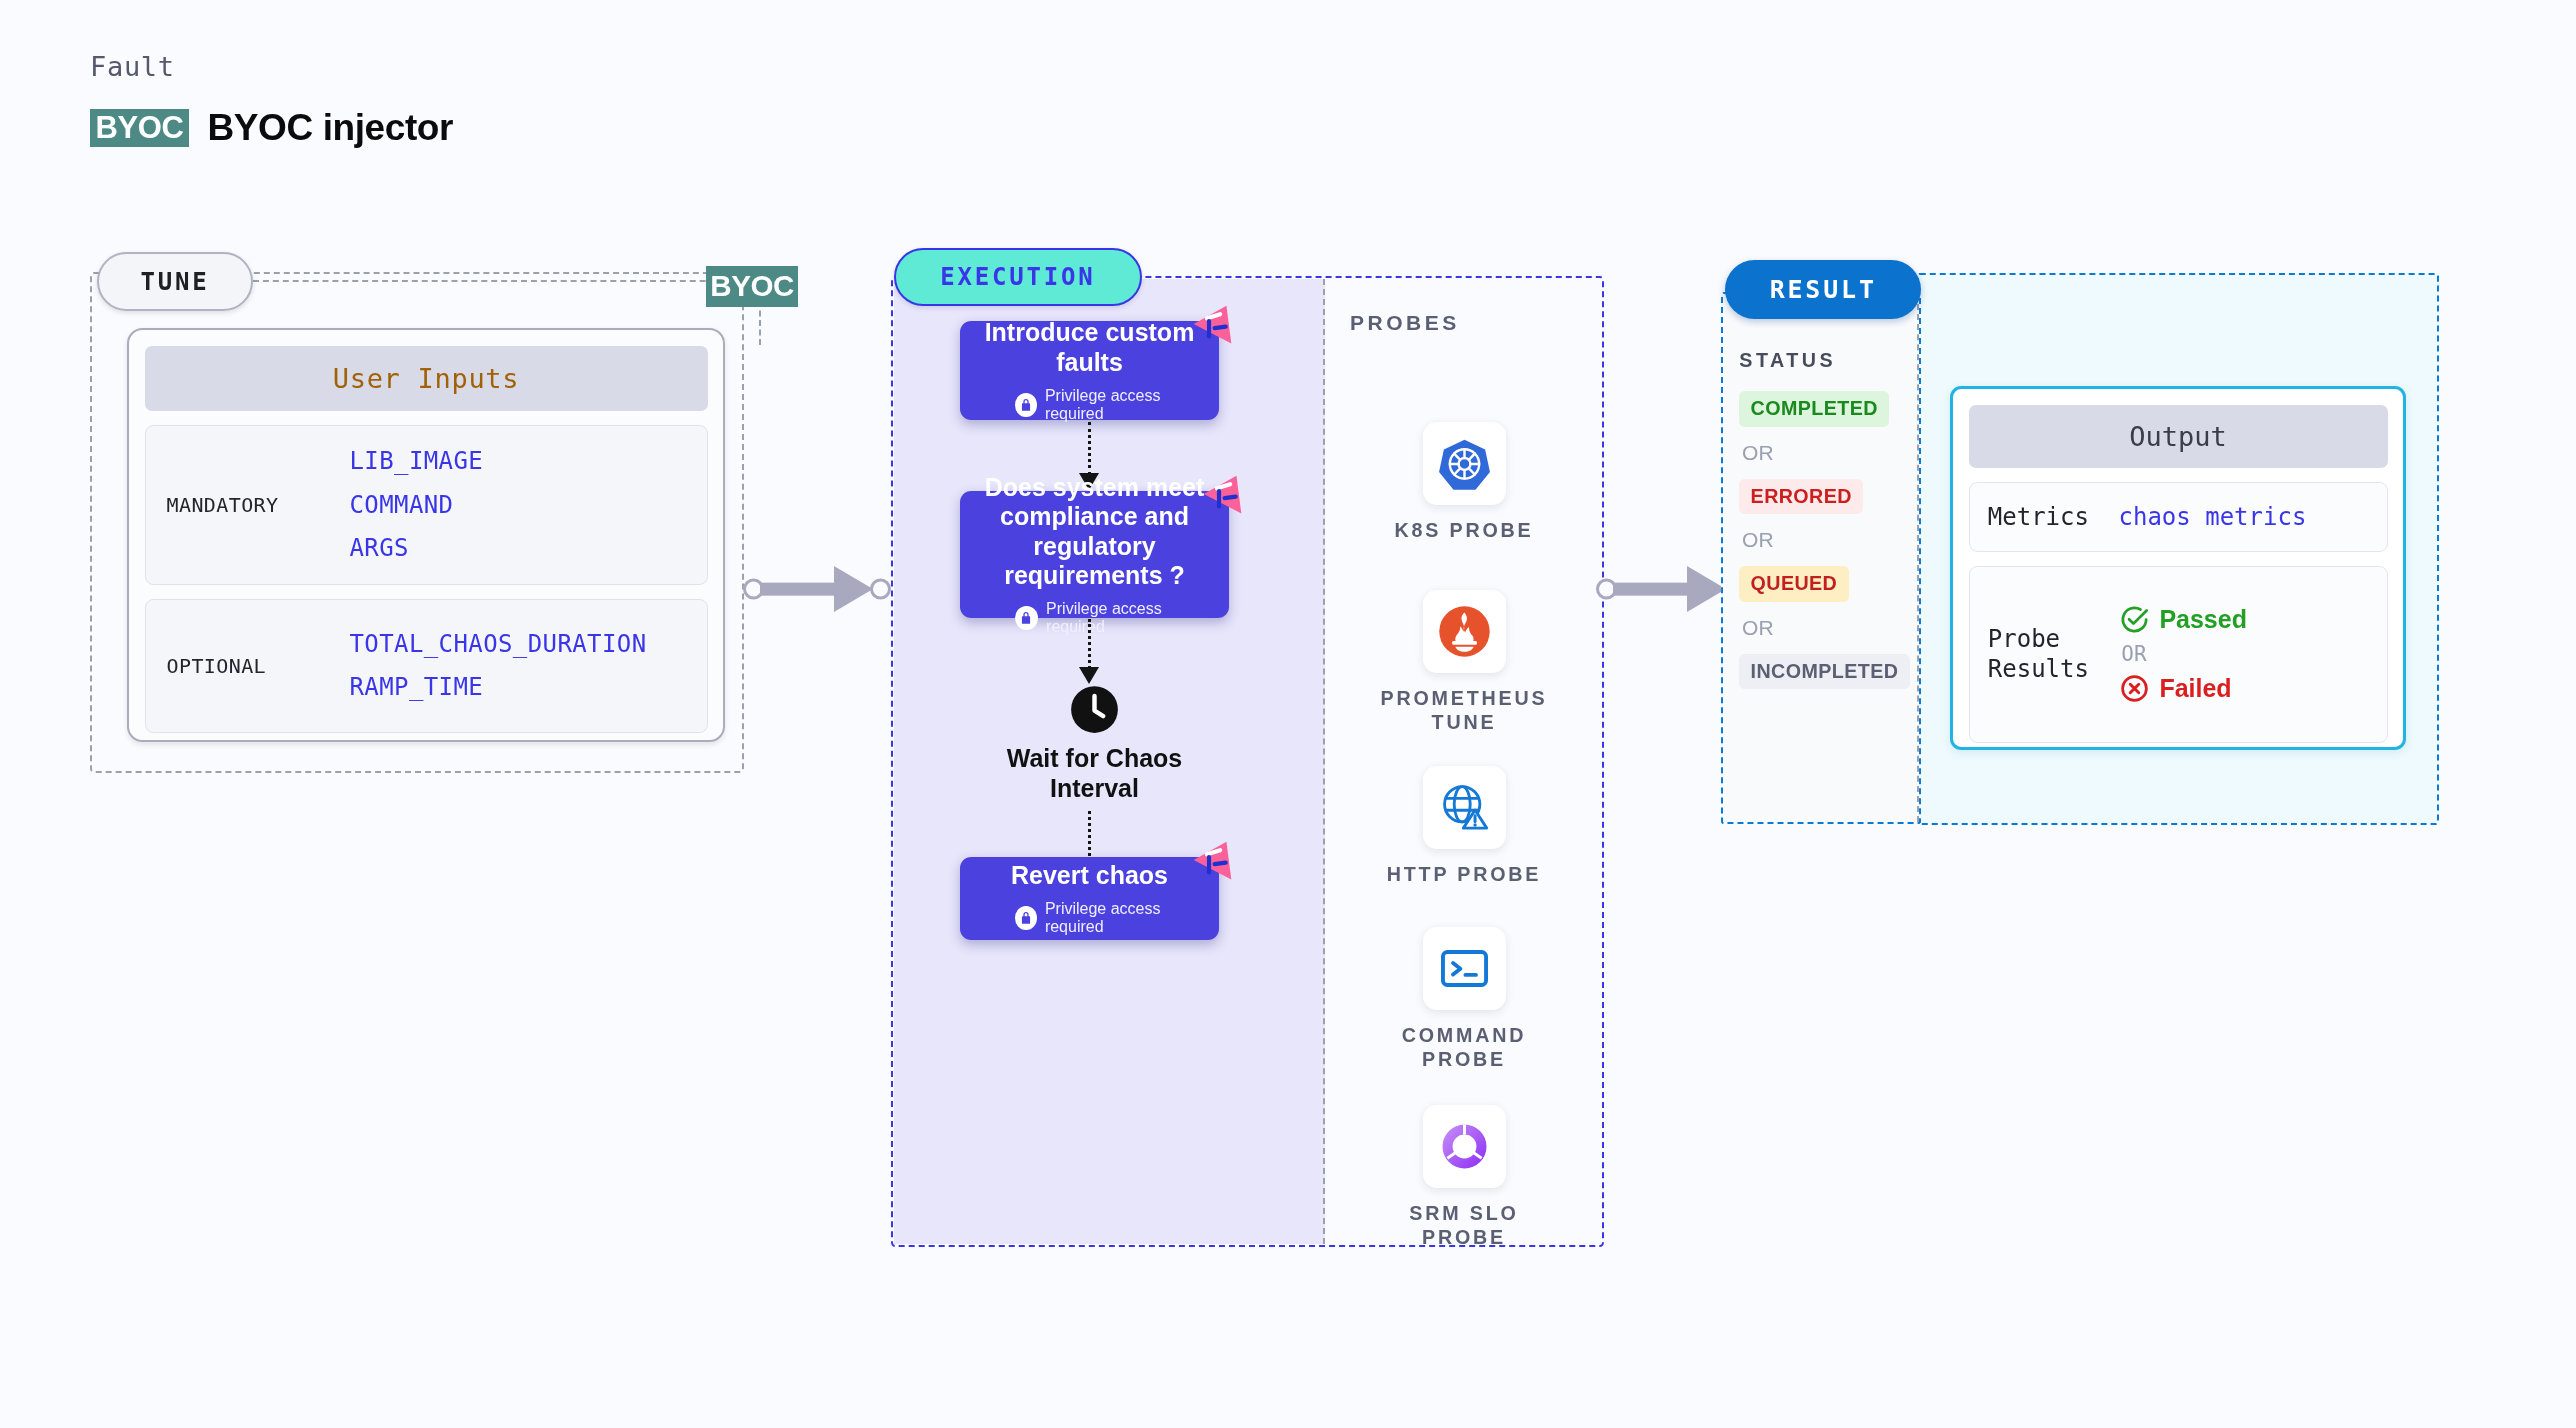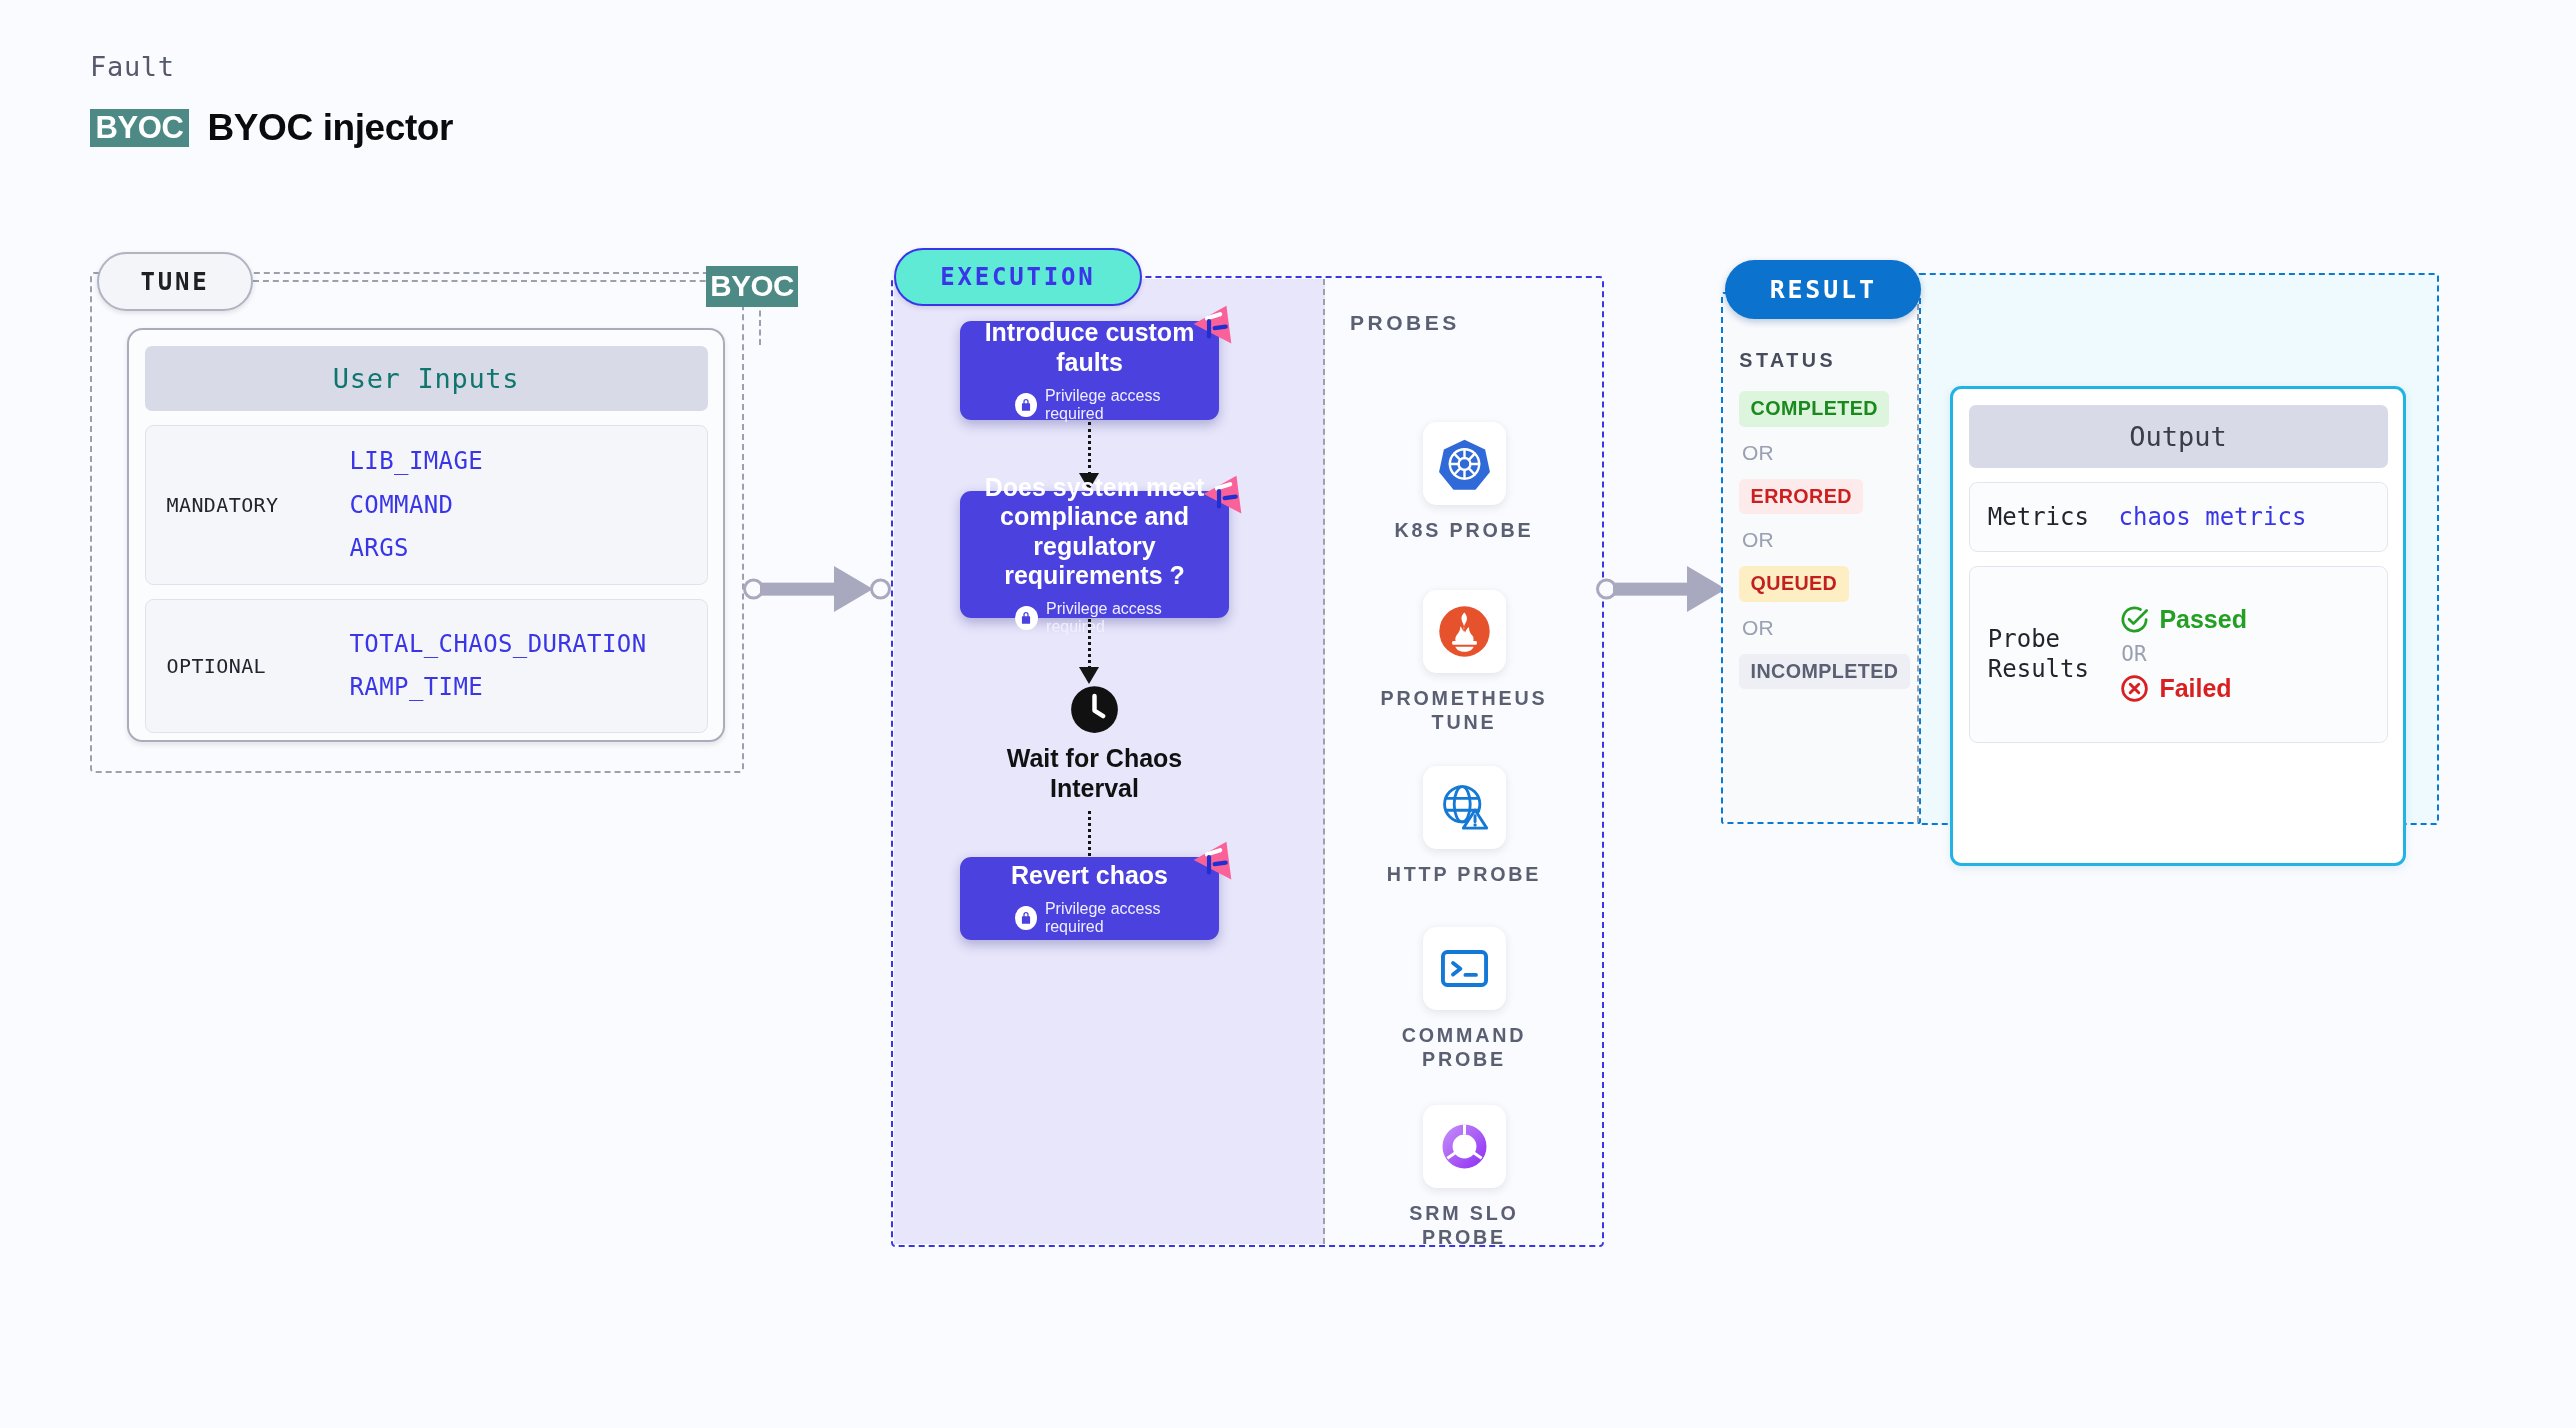--- a/index.html
+++ b/index.html
@@ -64,21 +64,21 @@
   .ui-card {
     position: absolute; left: 37px; top: 76px; width: 598px; height: 414px;
     background: #fbfcfe; border: 2.8px solid #a9adbb; border-radius: 15.5px;
     box-shadow: 0 2.1px 5.6px rgba(40,44,70,.10);
     padding: 15.5px;
   }
   .ui-head {
     height: 65px; background: #d9dae7; border-radius: 7px;
     display: flex; align-items: center; justify-content: center;
     font-family: "DejaVu Sans Mono", monospace; font-size: 27px;
-    color: #0f766e; letter-spacing: 0.7px;
+    color: #a16207; letter-spacing: 0.7px;
   }
   .param-block {
     margin-top: 14px; background: #f4f6fa; border: 1.4px solid #dfe2ea; border-radius: 8.4px;
     display: flex; align-items: center; padding: 12.7px 0;
   }
   .param-label {
     width: 204px; padding-left: 21px;
     font-family: "DejaVu Sans Mono", monospace; font-size: 20px; color: #23252d;
     letter-spacing: 0.4px;
   }
@@ -217,21 +217,21 @@
     display: inline-block; padding: 6.3px 11.3px; border-radius: 5.6px;
     font-size: 19.7px; font-weight: 700; letter-spacing: 0.4px;
   }
   .st-or { font-size: 21px; color: #9aa0b0; margin: 14px 0 14px 2.8px; }
 
   #result-outer {
     position: absolute; left: 196px; top: 12.7px; width: 522px; height: 552px;
     border: 2.8px dashed #0b7ad4; border-radius: 2.8px; background: #eefafd;
   }
   #output-card {
-    position: absolute; left: 1950px; top: 386px; width: 456px; height: 480px;
+    position: absolute; left: 1950px; top: 386px; width: 456px; height: 364px;
     background: #fff; border: 3.5px solid #21b3e4; border-radius: 11.3px;
     box-shadow: 0 2.8px 8.4px rgba(30,120,170,.12); padding: 15.5px;
   }
   #output-head {
     height: 63px; background: #d9dae7; border-radius: 7px;
     display: flex; align-items: center; justify-content: center;
     font-family: "DejaVu Sans Mono", monospace; font-size: 27px; color: #3a3d4a;
   }
   .out-row {
     margin-top: 14px; background: #fbfcfe; border: 1.4px solid #e2e5ed; border-radius: 8.4px;

